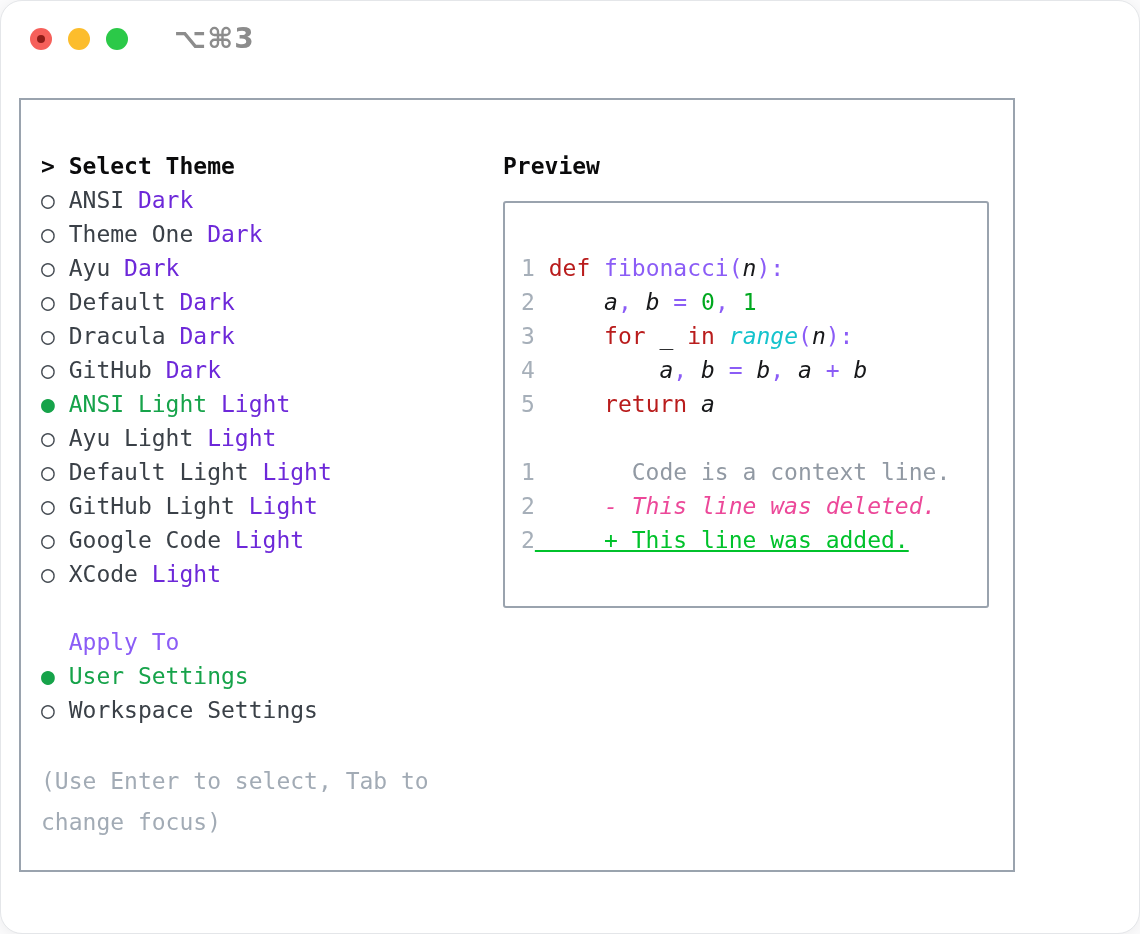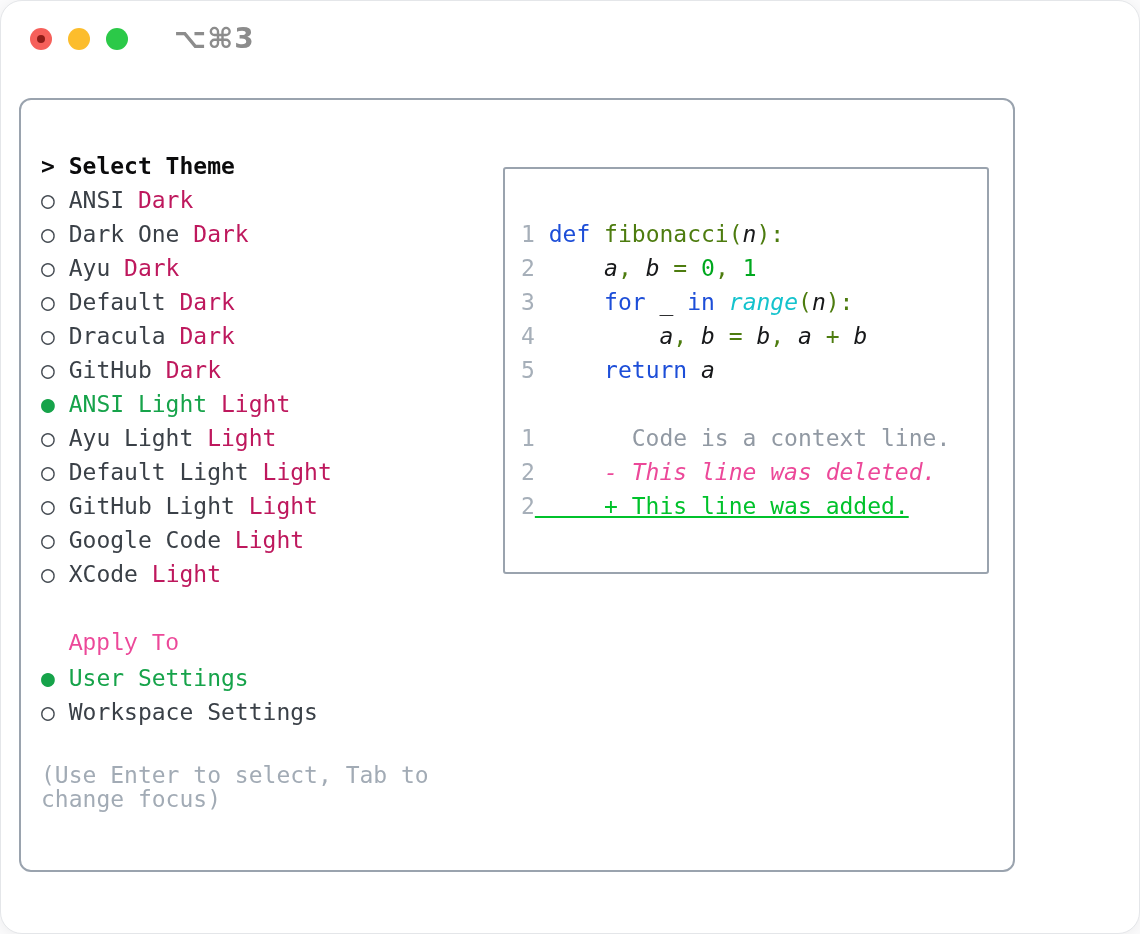--- a/index.html
+++ b/index.html
@@ -33,57 +33,57 @@
     margin: -4px 0 0 -4px; border-radius: 50%; background: #8f1d18;
   }
   .shortcut {
     margin-left: 30px;
     font-family: "DejaVu Sans", "Liberation Sans", sans-serif;
     font-size: 28px; font-weight: bold; color: #8c8c8c; letter-spacing: 1px;
   }
   
   .panel {
     position: absolute; left: 18px; top: 97px; width: 996px; height: 774px;
-    border: 2px solid #9aa3ae; border-radius: 12px;
+    border: 2px solid #9aa3ae; border-radius: 0;
     background: #ffffff;
     display: flex;
   }
   .left-col {
     margin: 49px 0 0 20px; width: 440px;
     font-size: 23px; line-height: 34px; color: #3a4047;
   }
   .row { white-space: pre; }
   .marker {
     display: inline-block; width: 1ch; margin-right: 1ch;
     color: #4a5057; text-align: center;
   }
   .row .nm { margin-right: 1ch; color: #3a4047; }
-  .row .variant { color: #be185d; }
+  .row .variant { color: #6d28d9; }
   .row.header .marker, .row.header .nm { color: #0b0b0c; font-weight: bold; }
   .row.selected .marker, .row.selected .nm { color: #16a34a; }
-  .row.sub-header .nm { color: #ec4899; font-family: Liberation Mono, monospace; }
+  .row.sub-header .nm { color: #8b5cf6; }
   .spacer { height: 34px; }
   .hint {
-    margin-top: 0; color: #a2abb5; font-size: 23px; line-height: 24px;
+    margin-top: 0; color: #a2abb5; font-size: 23px; line-height: 41px;
     white-space: normal;
   }
   
   .right-col { margin: 49px 0 0 22px; }
   .preview-title {
     font-size: 23px; line-height: 34px; font-weight: bold; color: #0b0b0c;
   }
   .preview-box {
     margin-top: 18px; width: 486px; height: 407px;
     border: 2px solid #9aa3ae; border-radius: 3px; background: #ffffff;
     padding: 48px 0 0 16px; overflow: hidden;
   }
   .code-line { white-space: pre; font-size: 23px; line-height: 34px; color: #17181a; }
   .ln { display: inline-block; width: 1ch; color: #a6afb9; }
-  .tk-pl { color: #4d7c0f; margin-top: 28px; }
-  .tk-kw { color: #1d4ed8; }
+  .tk-pl { color: #8b5cf6; margin-top: 28px; }
+  .tk-kw { color: #b91c1c; }
   .tk-bi { color: #14c3cd; font-style: italic; text-align: center; }
   .tk-li { color: #00a81f; }
   .tk-va { color: #17181a; font-style: italic; }
   .diff-context { color: #9199a3; }
   .diff-deleted { color: #ec4899; font-style: italic; }
   .diff-added   { color: #00c22b; text-decoration: underline; }
 </style>
 </head>
 <body>
 
@@ -97,21 +97,21 @@
     <div class="light light-green"></div>
     <div class="shortcut">⌥⌘3</div>
   </div>
 
   <div class="panel">
 
     <div class="left-col">
       <div class="row header"><span class="marker">&gt;</span><span class="nm">Select Theme</span></div>
 
       <div class="row"><span class="marker">○</span><span class="nm">ANSI</span><span class="variant">Dark</span></div>
-      <div class="row"><span class="marker">○</span><span class="nm">Dark One</span><span class="variant">Dark</span></div>
+      <div class="row"><span class="marker">○</span><span class="nm">Theme One</span><span class="variant">Dark</span></div>
       <div class="row"><span class="marker">○</span><span class="nm">Ayu</span><span class="variant">Dark</span></div>
       <div class="row"><span class="marker">○</span><span class="nm">Default</span><span class="variant">Dark</span></div>
       <div class="row"><span class="marker">○</span><span class="nm">Dracula</span><span class="variant">Dark</span></div>
       <div class="row"><span class="marker">○</span><span class="nm">GitHub</span><span class="variant">Dark</span></div>
       <div class="row selected"><span class="marker">●</span><span class="nm">ANSI Light</span><span class="variant">Light</span></div>
       <div class="row"><span class="marker">○</span><span class="nm">Ayu Light</span><span class="variant">Light</span></div>
       <div class="row"><span class="marker">○</span><span class="nm">Default Light</span><span class="variant">Light</span></div>
       <div class="row"><span class="marker">○</span><span class="nm">GitHub Light</span><span class="variant">Light</span></div>
       <div class="row"><span class="marker">○</span><span class="nm">Google Code</span><span class="variant">Light</span></div>
       <div class="row"><span class="marker">○</span><span class="nm">XCode</span><span class="variant">Light</span></div>
@@ -121,20 +121,21 @@
       <div class="row sub-header"><span class="marker"></span><span class="nm">Apply To</span></div>
       <div class="row selected"><span class="marker">●</span><span class="nm">User Settings</span></div>
       <div class="row"><span class="marker">○</span><span class="nm">Workspace Settings</span></div>
 
       <div class="spacer"></div>
 
       <div class="hint">(Use Enter to select, Tab to change focus)</div>
     </div>
 
     <div class="right-col">
+      <div class="preview-title">Preview</div>
       <div class="preview-box">
 
         <div class="code-line"><span class="ln">1</span><span class="tk-pl"> </span><span class="tk-kw">def</span><span class="tk-pl"> fibonacci(</span><span class="tk-va">n</span><span class="tk-pl">):</span></div>
 
         <div class="code-line"><span class="ln">2</span><span class="tk-pl">     </span><span class="tk-va">a</span><span class="tk-pl">, </span><span class="tk-va">b</span><span class="tk-pl"> = </span><span class="tk-li">0</span><span class="tk-pl">, </span><span class="tk-li">1</span></div>
 
         <div class="code-line"><span class="ln">3</span><span class="tk-pl">     </span><span class="tk-kw">for</span><span class="tk-pl"> </span><span class="tk-va">_</span><span class="tk-pl"> </span><span class="tk-kw">in</span><span class="tk-pl"> </span><span class="tk-bi">range</span><span class="tk-pl">(</span><span class="tk-va">n</span><span class="tk-pl">):</span></div>
 
         <div class="code-line"><span class="ln">4</span><span class="tk-pl">         </span><span class="tk-va">a</span><span class="tk-pl">, </span><span class="tk-va">b</span><span class="tk-pl"> = </span><span class="tk-va">b</span><span class="tk-pl">, </span><span class="tk-va">a</span><span class="tk-pl"> + </span><span class="tk-va">b</span></div>
 

